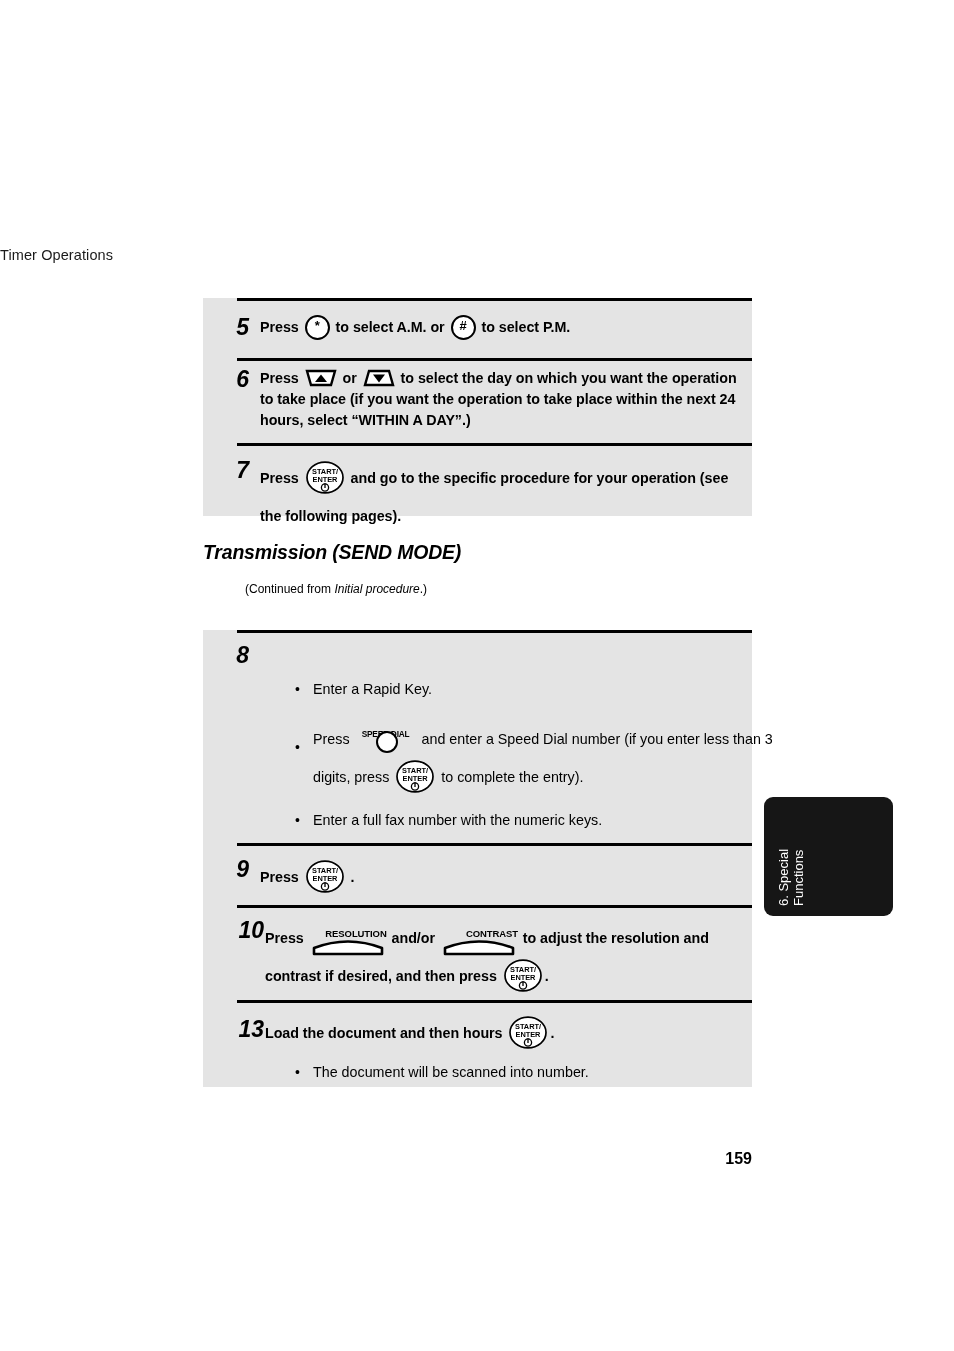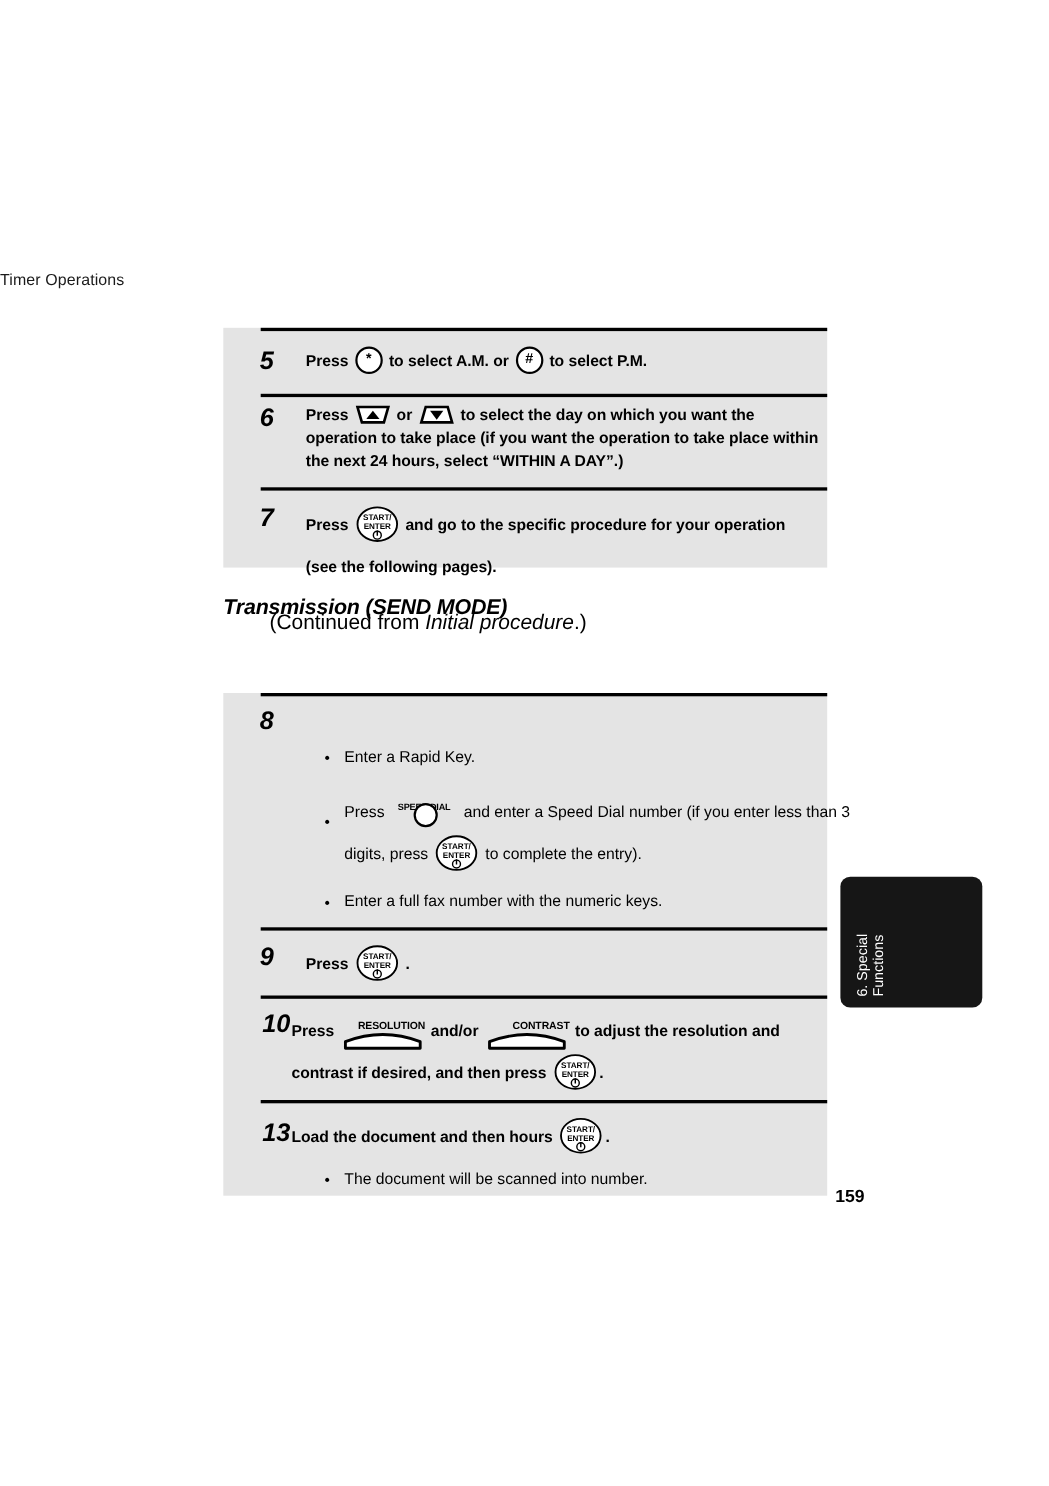--- a/index.html
+++ b/index.html
@@ -62,21 +62,21 @@
     text-align: right;
     font-weight: bold;
     font-style: italic;
     font-size: 23px;
     line-height: 1;
     font-family: "Liberation Sans", sans-serif;
   }
   .step-num.wide { left: 1px; width: 46px; padding-left: 14px; }
 
   .step-body {
-    margin-left: 63px;
+    margin-left: 45px;
     padding-right: 6px;
   }
   .line {
     font-weight: bold;
     font-size: 14.3px;
     line-height: 21px;
     letter-spacing: -0.05px;
   }
   .line.tall { line-height: 38px; }
 
@@ -105,22 +105,22 @@
     left: 203px;
     top: 541px;
     font-size: 19.5px;
     font-weight: bold;
     font-style: italic;
     letter-spacing: -0.2px;
   }
   .section-sub {
     position: absolute;
     left: 245px;
-    top: 556px;
-    font-size: 19px;
+    top: 582px;
+    font-size: 12px;
   }
   .section-sub em { font-style: italic; }
 
   
   .key {
     display: inline-block;
     vertical-align: middle;
     position: relative;
   }
 
@@ -232,27 +232,26 @@
     font-size: 13px;
     line-height: 15px;
     font-weight: normal;
     padding: 12px 0 0 10px;
     box-sizing: border-box;
   }
 
   
   .folio {
     position: absolute;
-    top: 1080px;
+    top: 1150px;
     left: 0;
     width: 752px;
     text-align: right;
     font-size: 16px;
     font-weight: bold;
-    margin-left: 34px;
   }
 </style>
 </head>
 <body>
 
 <div class="running-head">Timer Operations</div>
 
 <div class="panel" id="panel-a"></div>
 <div class="rule" style="top:298px"></div>
 

